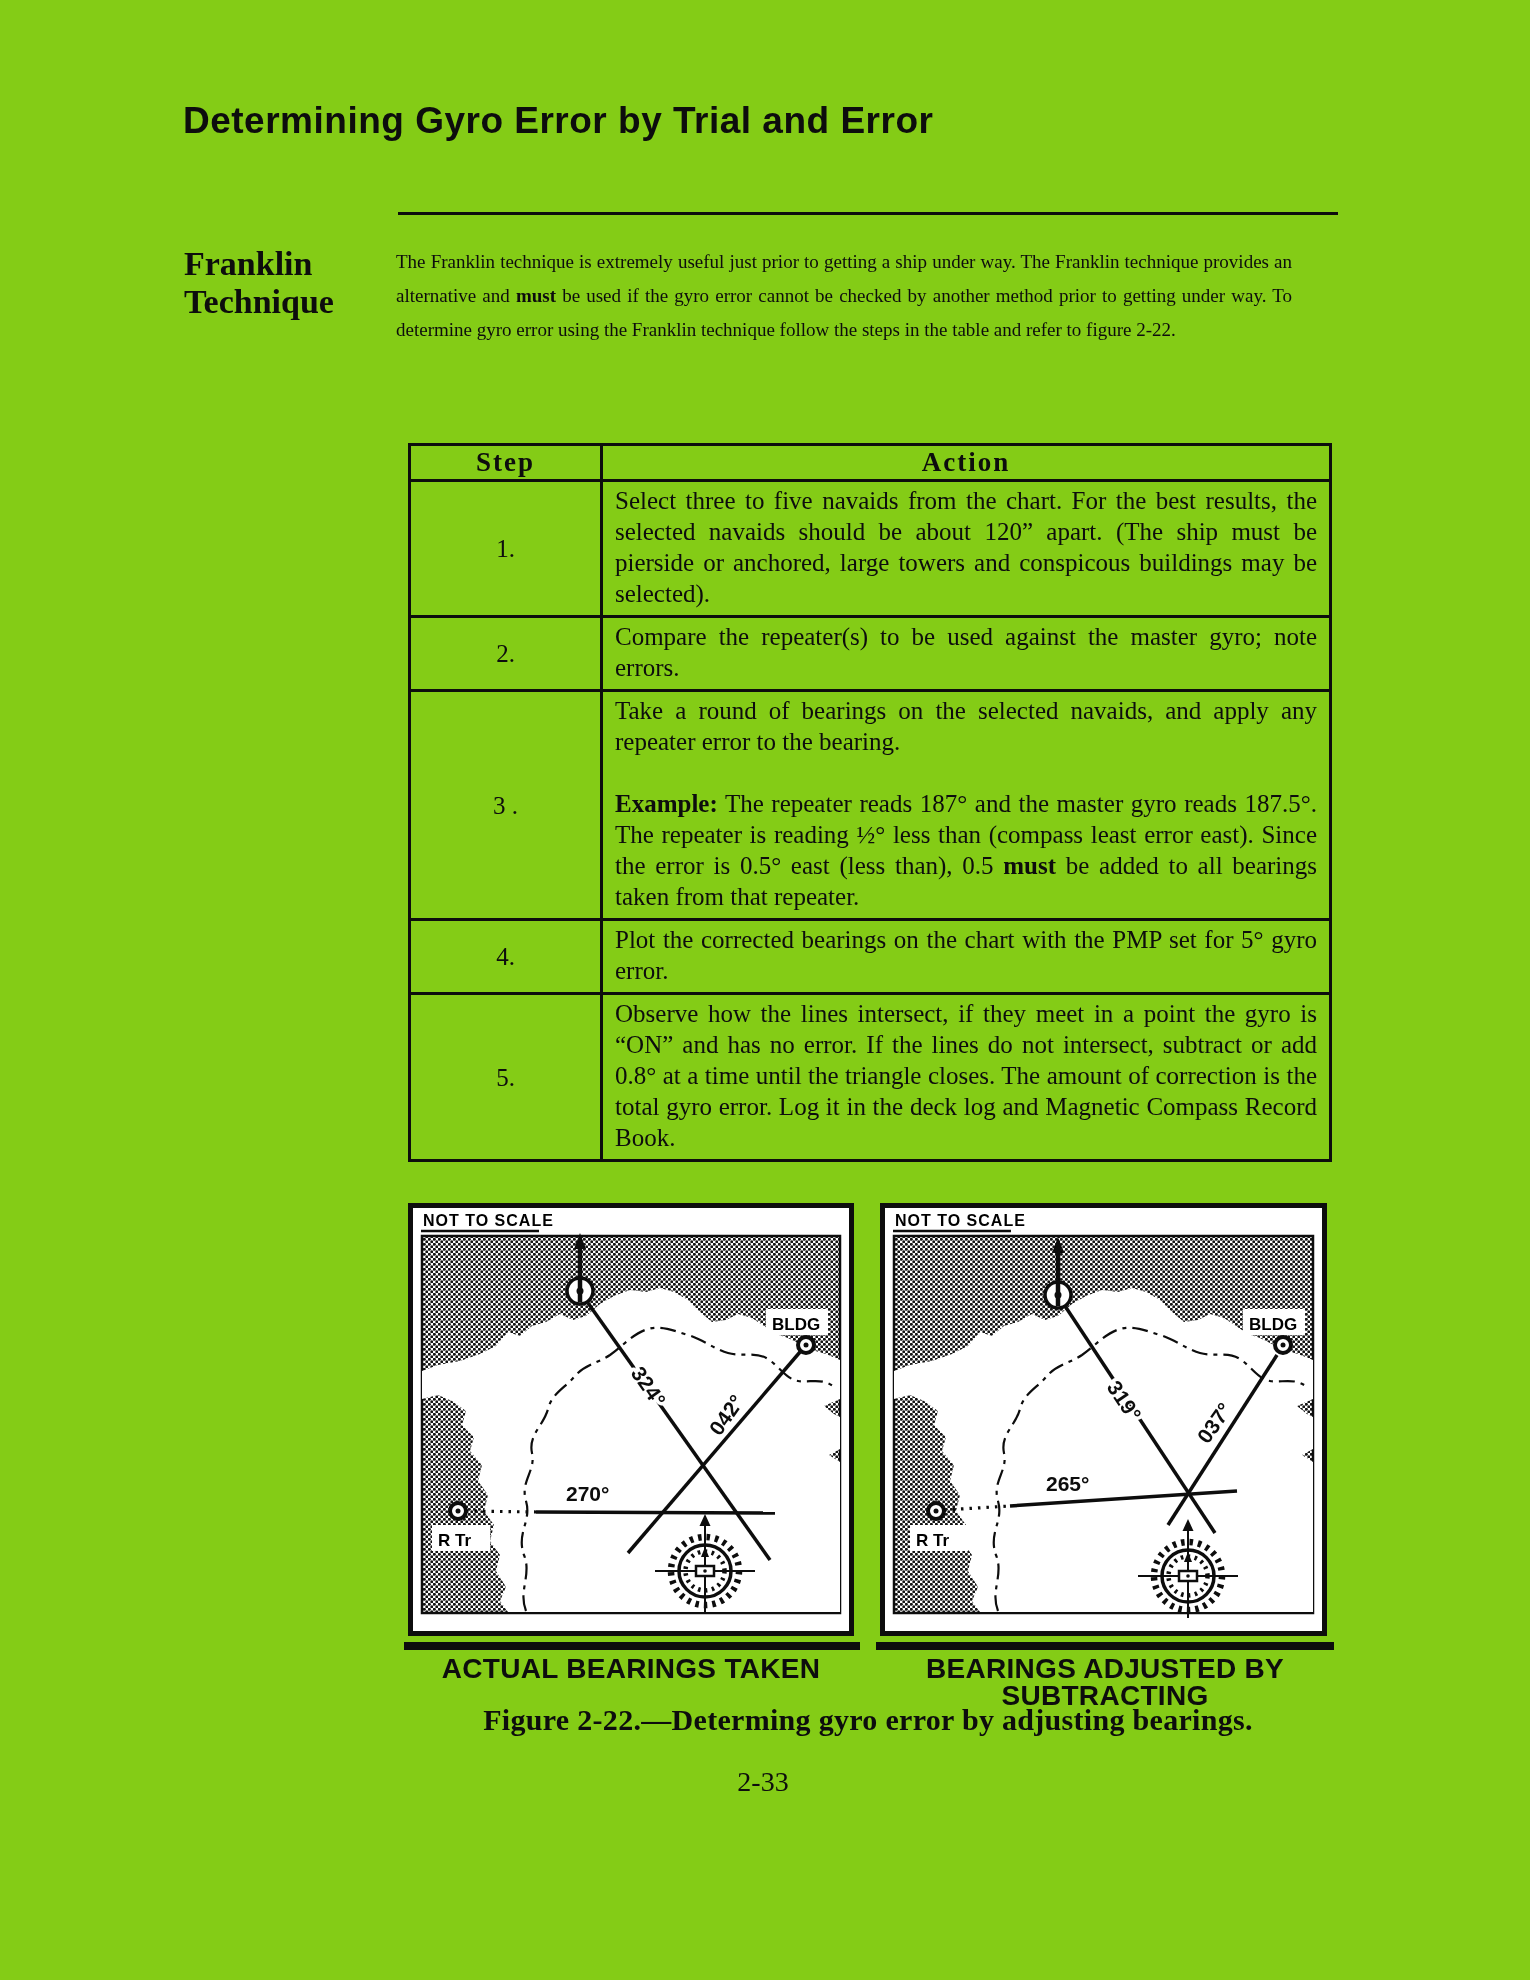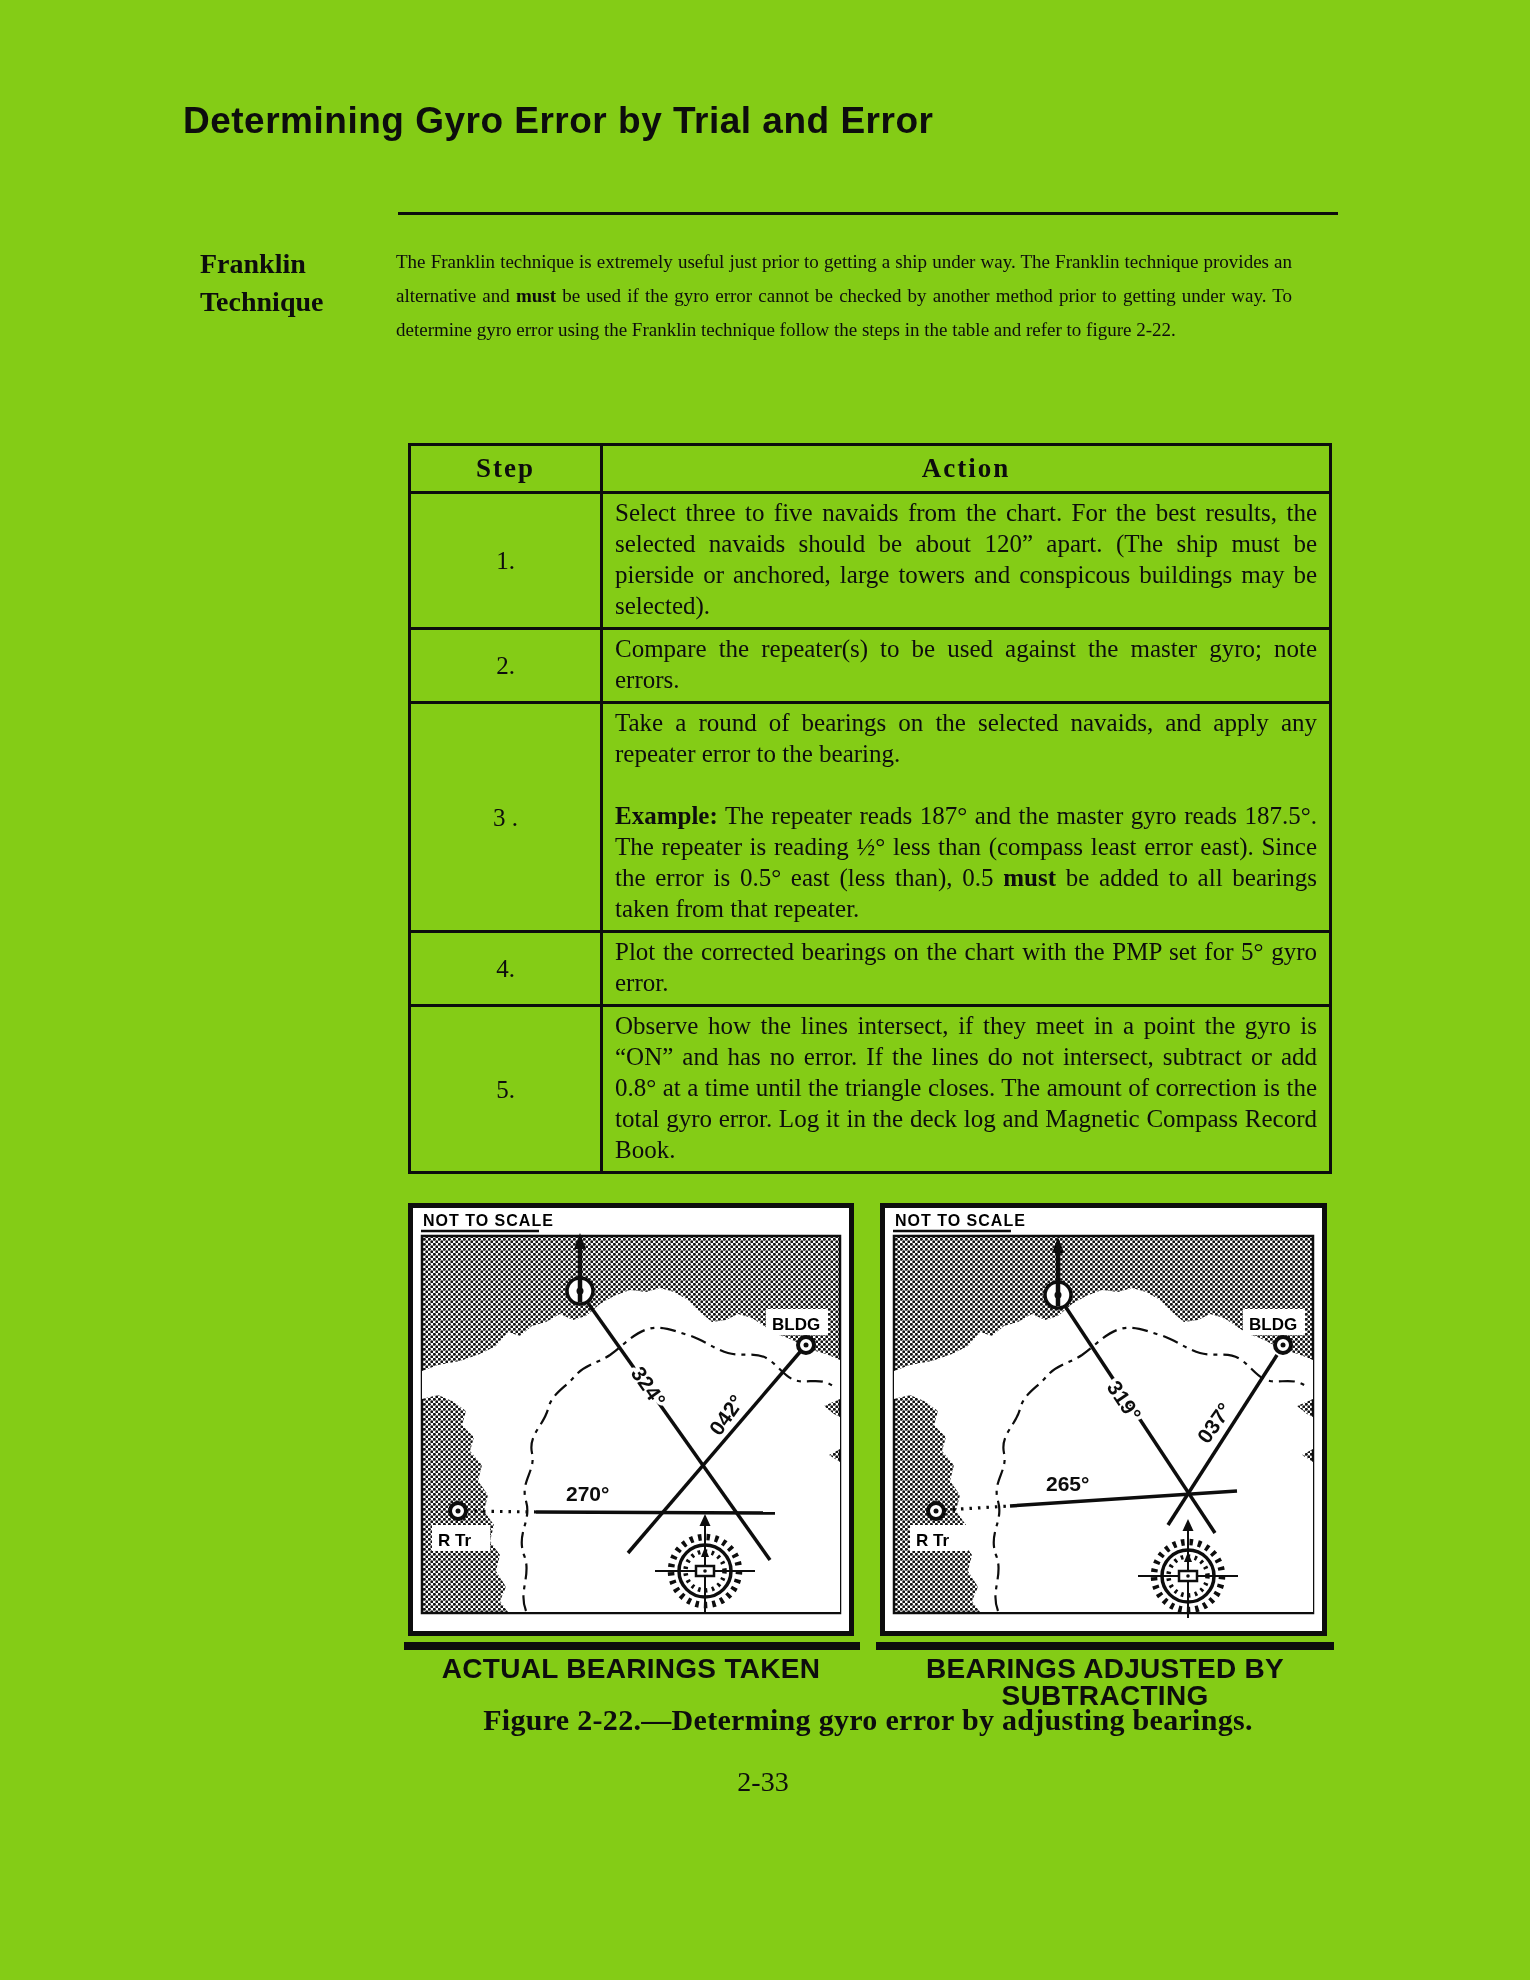--- a/index.html
+++ b/index.html
@@ -14,37 +14,37 @@
   }
   .abs{position:absolute;}
   .doc-title{
     left:183px;top:100px;
     font-family:"Liberation Sans", sans-serif;
     font-weight:bold;font-size:37px;letter-spacing:.5px;
     white-space:nowrap;
   }
   .rule{left:398px;top:212px;width:940px;height:3px;background:#0d0d0d;}
   .side-label{
-    left:200px;top:245px;width:210px;
-    font-weight:bold;font-size:28px;line-height:38px;
+    left:184px;top:245px;width:210px;
+    font-weight:bold;font-size:34px;line-height:38px;
   }
   .intro{
     left:396px;top:245px;width:896px;
     font-size:19px;line-height:34px;text-align:justify;
   }
   table.steps{
     position:absolute;left:408px;top:443px;width:924px;
     border-collapse:collapse;table-layout:fixed;
     font-size:25px;line-height:31px;
   }
   table.steps col.c-step{width:192px;}
   table.steps th, table.steps td{border:3px solid #0d0d0d;}
   table.steps th{
     font-size:27px;font-weight:bold;letter-spacing:2px;
-    padding:7px 4px;text-align:center;
+    padding:1px 4px;text-align:center;
   }
   td.step-cell{text-align:center;vertical-align:middle;padding:4px;}
   td.action-cell{
     text-align:justify;vertical-align:top;
     padding:3px 12px 6px 12px;
   }
   td.action-cell p{margin:0;}
   td.action-cell p + p{margin-top:31px;}
   .fig-box{top:1203px;height:434px;}
   .fig-left{left:408px;width:446px;}

